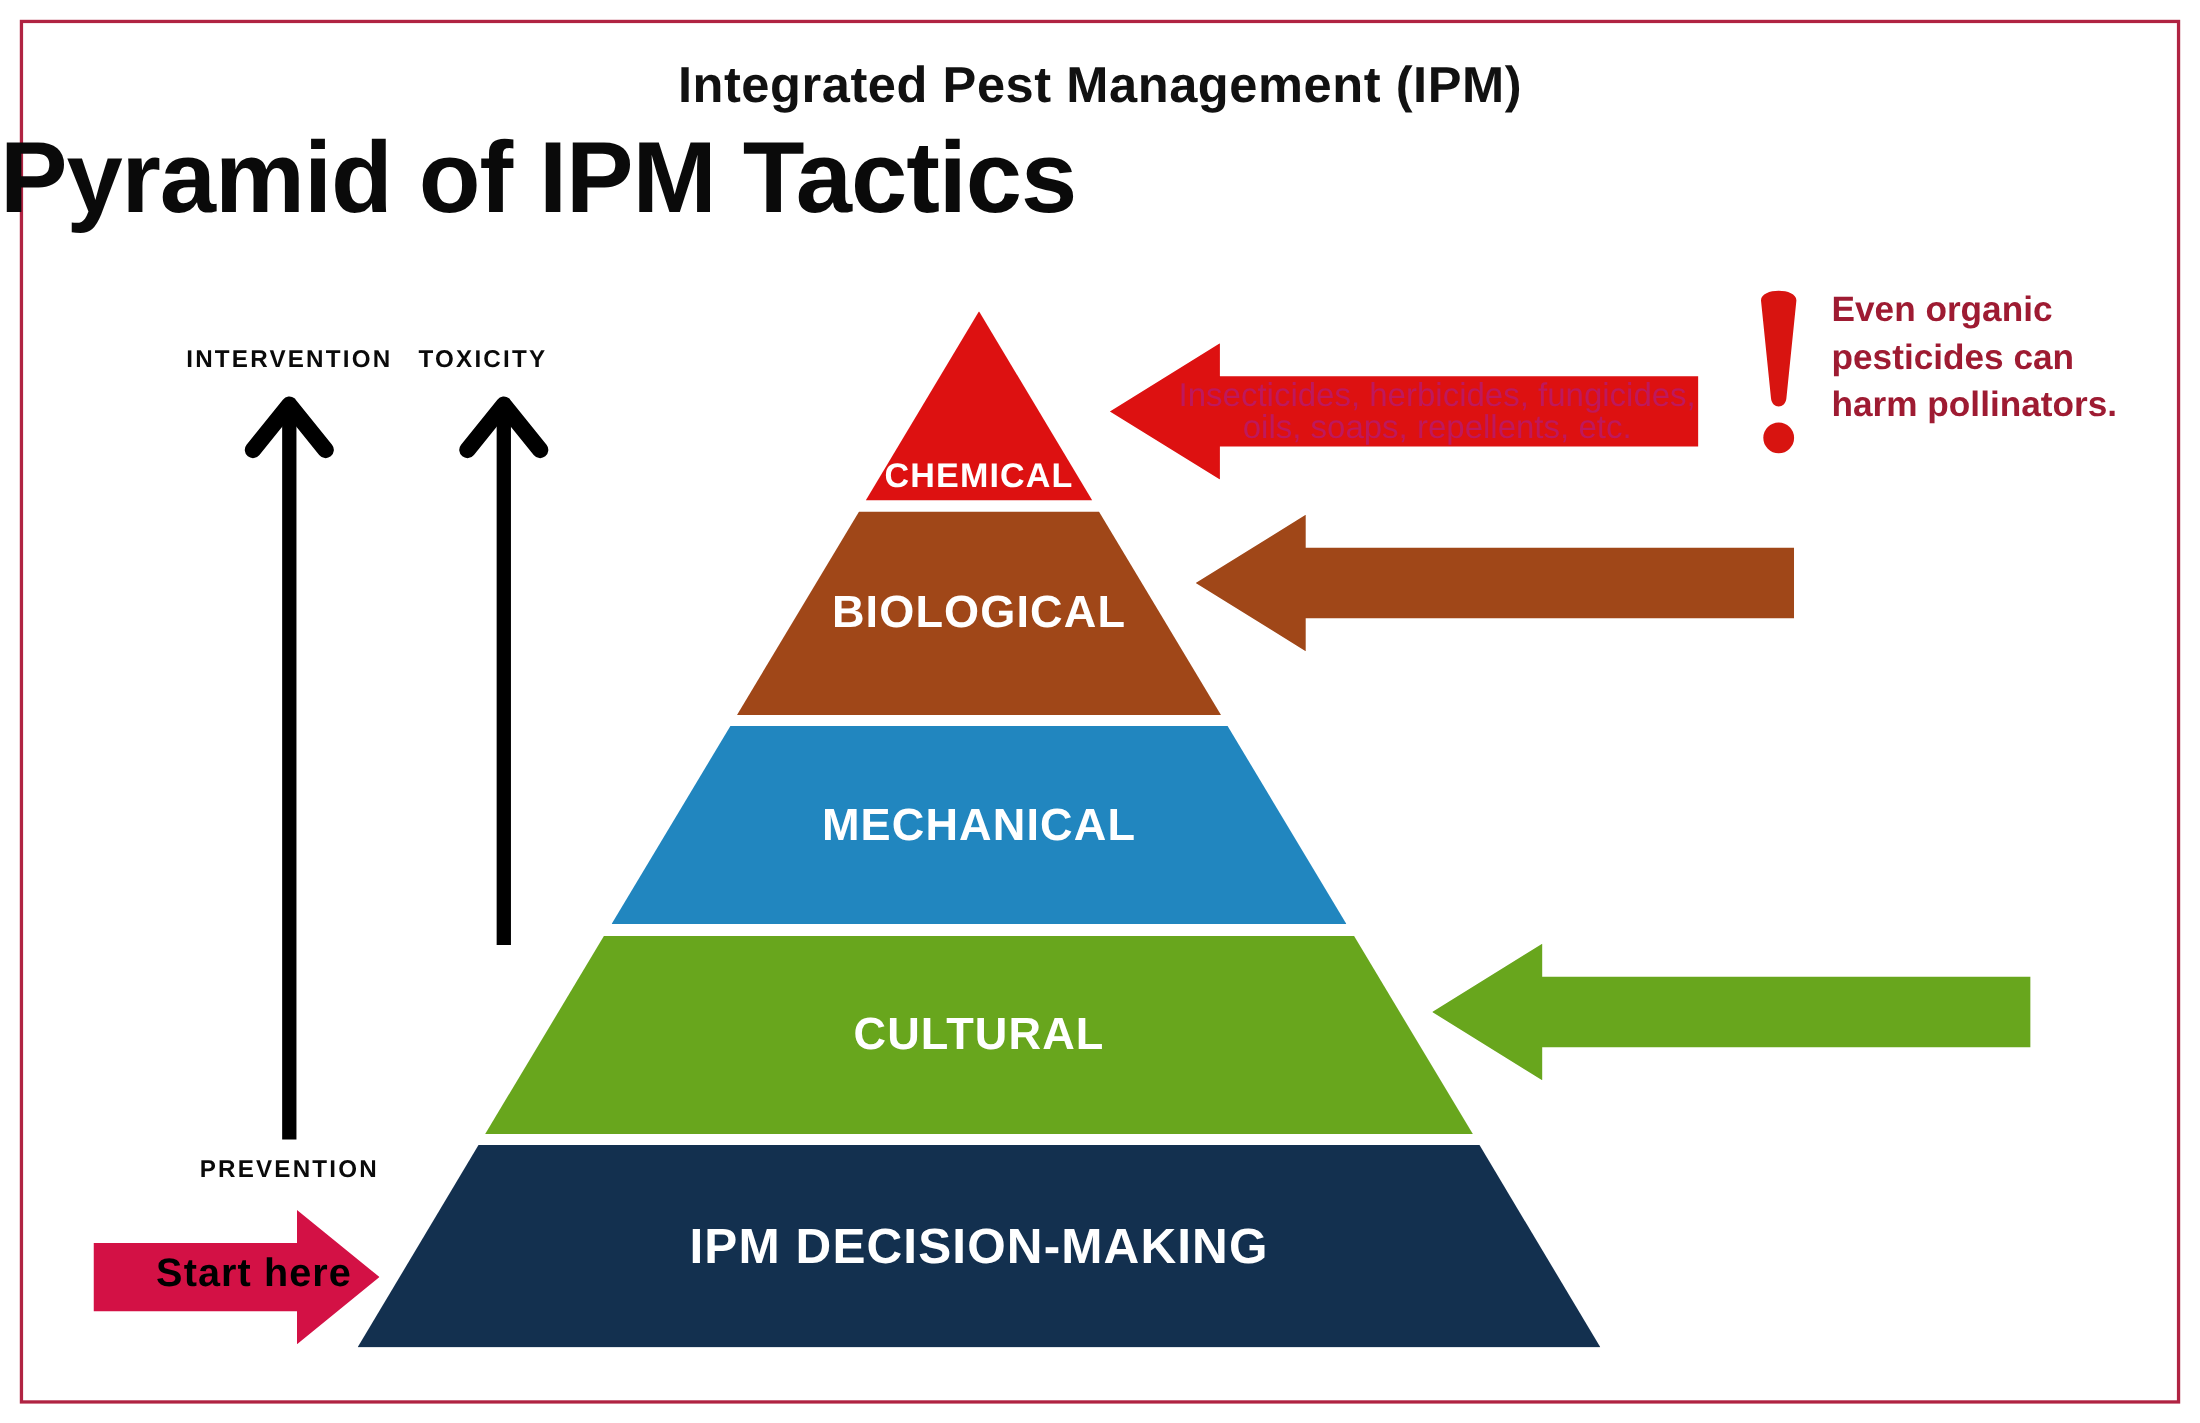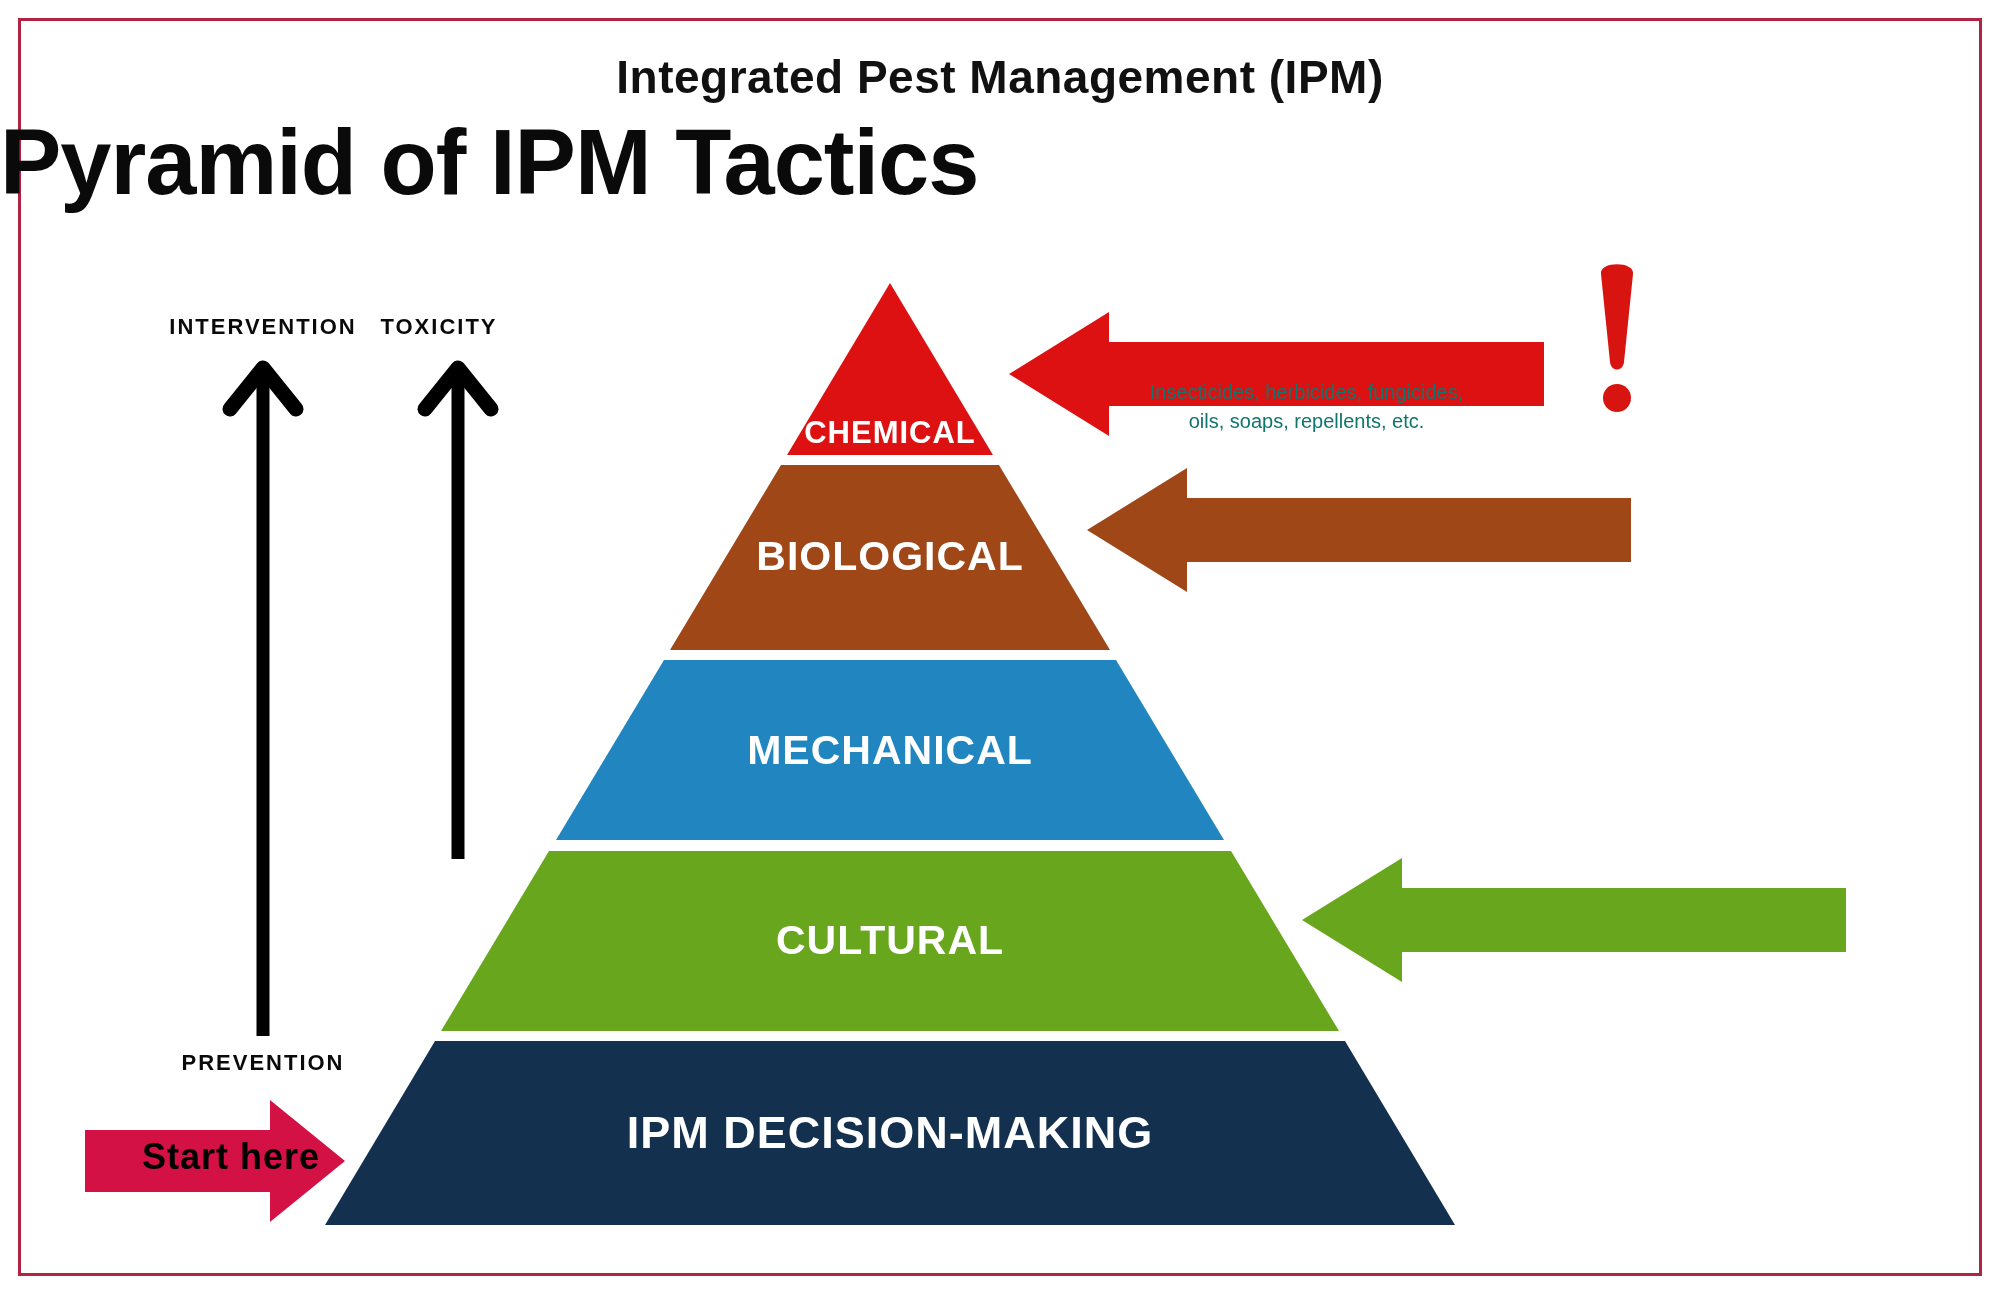--- a/index.html
+++ b/index.html
@@ -59,22 +59,22 @@
   .note svg{position:absolute;left:0;top:0;width:100%;height:100%;}
   .note-0{left:1009px;top:312px;width:535px;}
   .note-1{left:1087px;top:468px;width:544px;}
   .note-2{left:1199px;top:664px;width:544px;}
   .note-3{left:1302px;top:858px;width:544px;}
   .note-4{left:1400px;top:1062px;width:540px;}
   .fill-0{fill:#DD1111;} .fill-1{fill:#A04718;} .fill-2{fill:#2186BF;}
   .fill-3{fill:#68A61D;} .fill-4{fill:#13304F;}
   .note-text{
     position:absolute;left:60px;right:0;top:0;bottom:0;
-    display:flex;flex-direction:column;justify-content:flex-end;align-items:center;
-    color:#0f766e;font-size:20px;line-height:29px;text-align:center;
+    display:flex;flex-direction:column;justify-content:center;align-items:center;
+    color:#be185d;font-size:30px;line-height:29px;text-align:center;
   }
   
   .warn-mark{position:absolute;left:1594px;top:258px;width:46px;height:156px;}
   .warn-text{
     position:absolute;left:1665px;top:260px;width:330px;
     font-size:32px;line-height:43px;font-weight:bold;color:#9E1B32;
   }
 </style>
 </head>
 <body>
@@ -138,13 +138,18 @@
   <div class="note note-3">
     <svg viewBox="0 0 544 124" preserveAspectRatio="none">
       <polygon class="fill-3" points="0,62 100,0 100,30 544,30 544,94 100,94 100,124"></polygon>
     </svg>
   </div>
 
   <svg class="warn-mark" viewBox="0 0 46 156">
     <path d="M 7,16 C 5,3 41,3 39,16 L 30,104 C 29,114 17,114 16,104 Z" fill="#D81410"></path>
     <circle cx="23" cy="140" r="14" fill="#D81410"></circle>
   </svg>
+  <div class="warn-text">
+    <div>Even organic</div>
+    <div>pesticides can</div>
+    <div>harm pollinators.</div>
+  </div>
 </div>
 
 </body></html>

